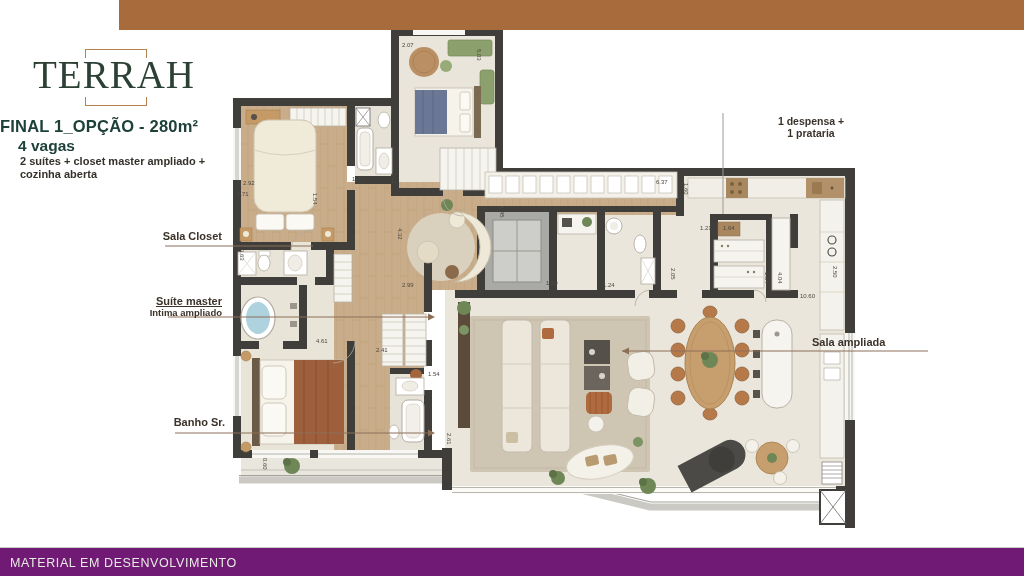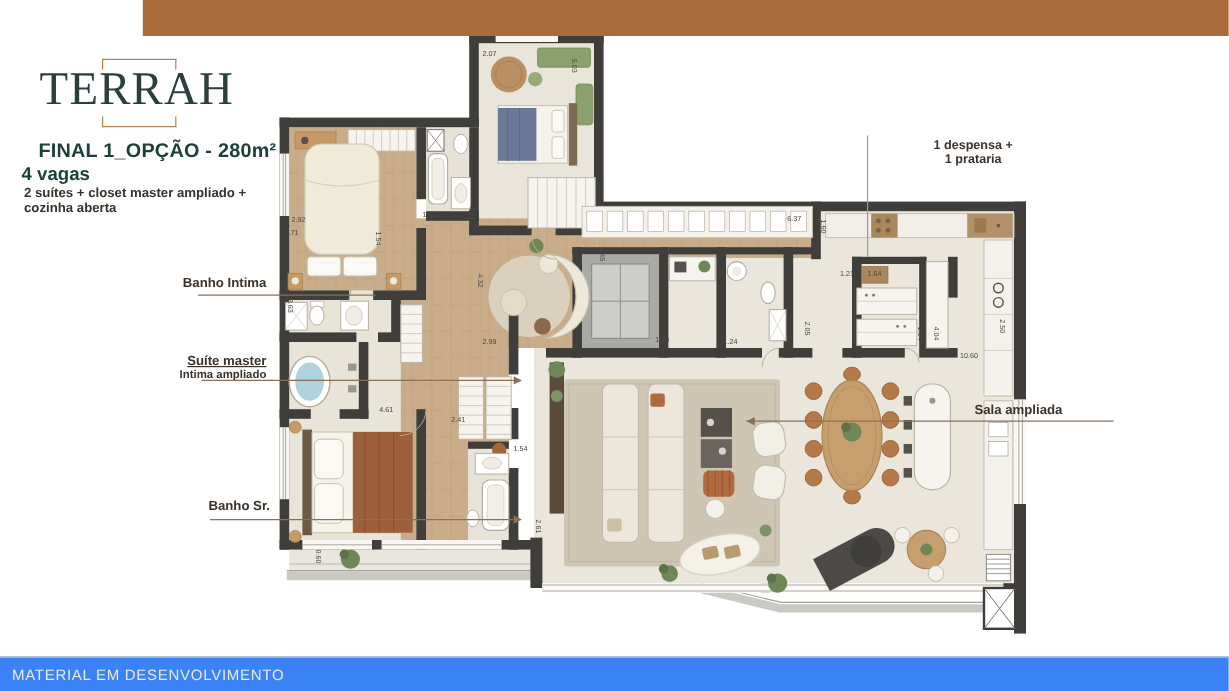--- a/index.html
+++ b/index.html
@@ -8,33 +8,33 @@
   .abs{position:absolute;}
   #topbar{left:119px;top:0;width:905px;height:30px;background:#a86c3c;}
   #logo-word{left:14px;top:52px;width:200px;text-align:center;
      font-family:"Liberation Serif", serif;font-size:39px;font-weight:400;
      color:#2d4035;letter-spacing:1px;line-height:46px;}
   .bracket{width:60px;height:8px;}
   #bracket-top{left:85px;top:49px;border-top:1.5px solid #b5824f;
      border-left:1.5px solid #b5824f;border-right:1.5px solid #b5824f;}
   #bracket-bottom{left:85px;top:97px;border-bottom:1.5px solid #b5824f;
      border-left:1.5px solid #b5824f;border-right:1.5px solid #b5824f;}
-  #title{left:32px;top:117px;font-size:16.5px;font-weight:bold;color:#1d4039;letter-spacing:.2px;}
+  #title{left:0;top:117px;font-size:16.5px;font-weight:bold;color:#1d4039;letter-spacing:.2px;}
   #subtitle{left:18px;top:137px;font-size:15.5px;font-weight:bold;color:#1d4039;}
   #desc{left:20px;top:155px;font-size:11px;font-weight:bold;color:#35312b;line-height:12.5px;}
   .plan-label{font-size:11px;font-weight:bold;color:#3b322a;}
   .plan-label-sm{font-size:9.5px;font-weight:bold;color:#3b322a;}
   #lbl-sala-intima{left:138px;top:230px;width:84px;text-align:right;}
   #lbl-suite-master{left:138px;top:295px;width:84px;text-align:right;text-decoration:underline;}
   #lbl-closet-ampliado{left:126px;top:307px;width:96px;text-align:right;}
   #lbl-banho-sr{left:148px;top:416px;width:77px;text-align:right;}
   #lbl-despensa{left:724px;top:116px;width:86px;text-align:center;font-size:10.5px;
      font-weight:bold;color:#3b322a;line-height:11.5px;padding-left:44px;}
   #lbl-sala-ampliada{left:812px;top:336px;width:90px;text-align:left;}
-  #footer{left:0;top:547px;width:1024px;height:29px;background:#3b82f6;
+  #footer{left:0;top:547px;width:1024px;height:29px;background:#701a75;
      border-top:1px solid #c9cdc6;display:flex;align-items:center;}
   #footer span{color:#e8ebe4;font-size:12.5px;letter-spacing:.6px;margin-left:10px;}
   svg{position:absolute;left:0;top:0;}
   .dim{font-family:"Liberation Sans",sans-serif;font-size:6px;fill:#4c4840;}
 </style>
 </head>
 <body>
 
 <svg width="1024" height="576" viewBox="0 0 1024 576">
   <defs>
@@ -423,21 +423,21 @@
 <div id="bracket-top" class="abs bracket"></div>
 <div id="logo-word" class="abs">TERRAH</div>
 <div id="bracket-bottom" class="abs bracket"></div>
 <div id="title" class="abs">FINAL 1_OPÇÃO - 280m²</div>
 <div id="subtitle" class="abs">4 vagas</div>
 <div id="desc" class="abs">
   <div>2 suítes + closet master ampliado +</div>
   <div>cozinha aberta</div>
 </div>
 
-<div id="lbl-sala-intima" class="abs plan-label">Banho Intima</div>
+<div id="lbl-sala-intima" class="abs plan-label">Sala Closet</div>
 <div id="lbl-suite-master" class="abs plan-label">Suíte master</div>
 <div id="lbl-closet-ampliado" class="abs plan-label-sm">Intima ampliado</div>
 <div id="lbl-banho-sr" class="abs plan-label">Banho Sr.</div>
 <div id="lbl-despensa" class="abs">
   <div>1 despensa +</div>
   <div>1 prataria</div>
 </div>
 <div id="lbl-sala-ampliada" class="abs plan-label">Sala ampliada</div>
 
 <div id="footer" class="abs">

